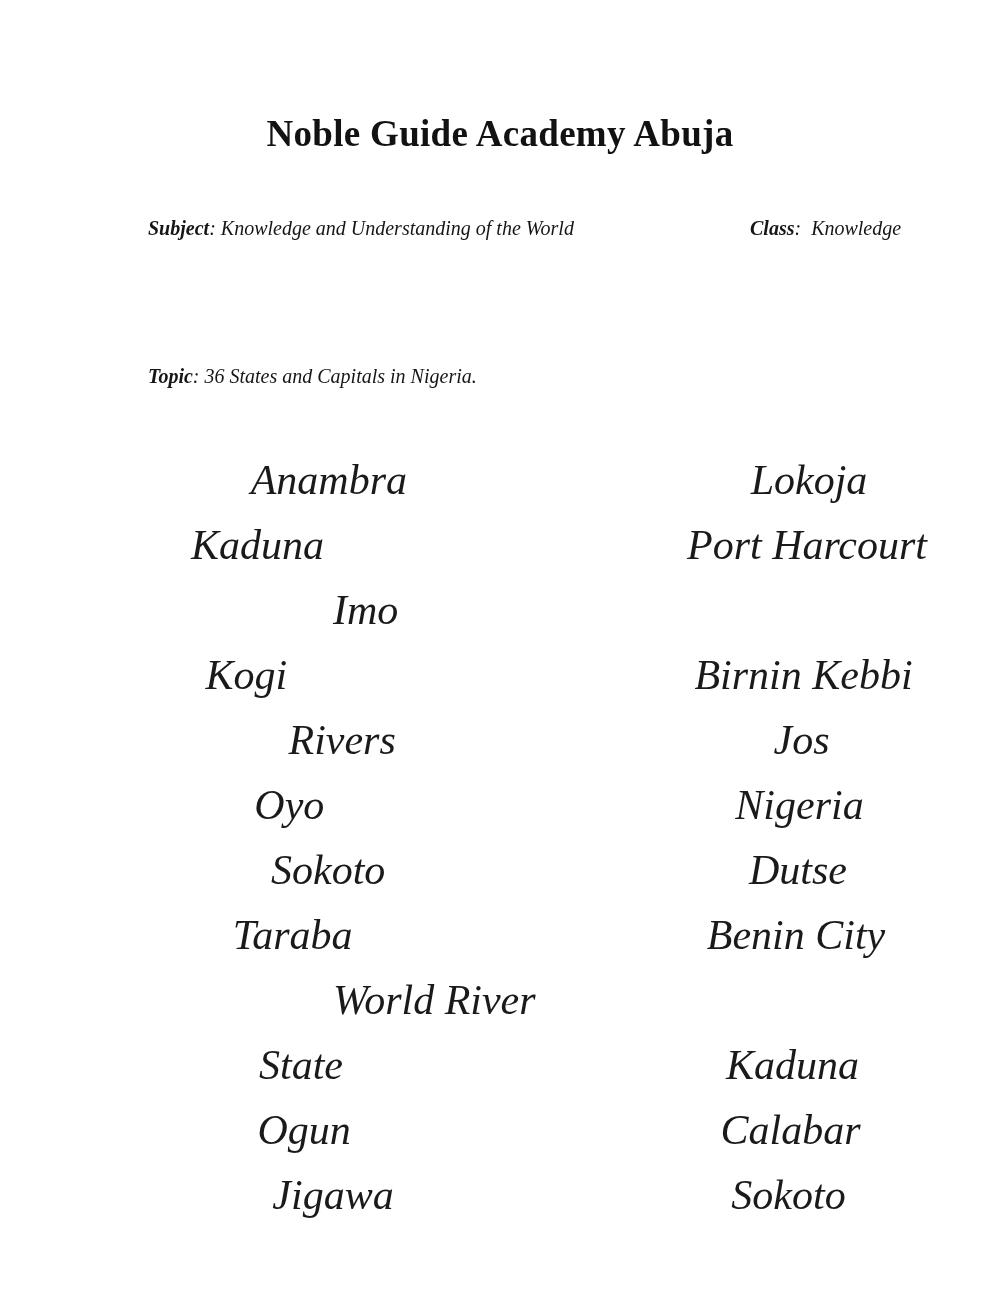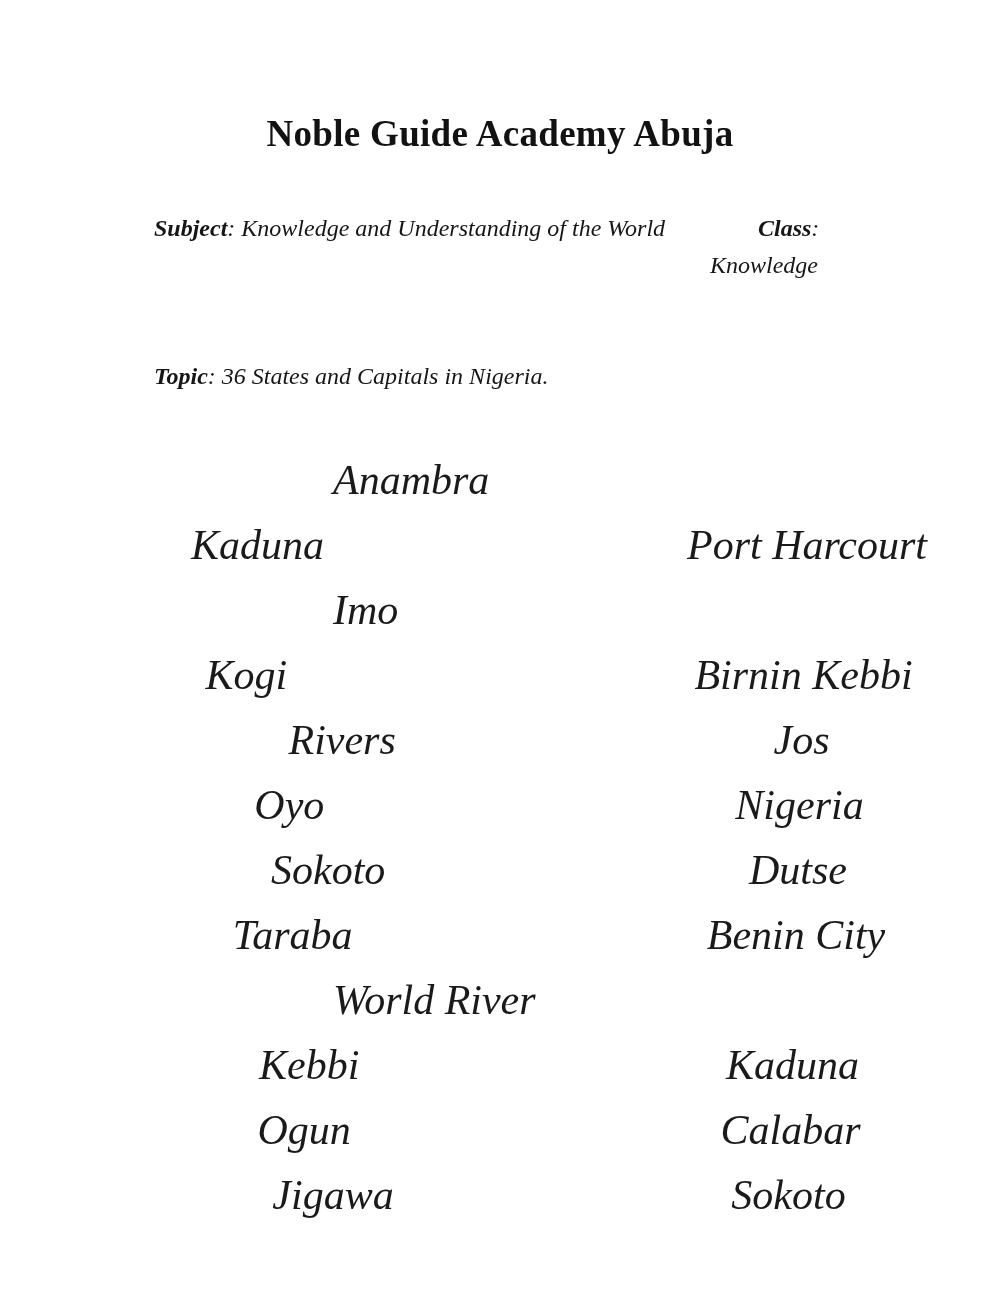--- a/index.html
+++ b/index.html
@@ -25,21 +25,21 @@
     text-align: center;
     font-family: "Liberation Serif", serif;
     font-weight: 700;
     font-size: 37px;
     letter-spacing: 0.3px;
     color: #121212;
   }
   .meta {
     margin: 18px 0 0 118px;
     width: 792px;
-    font-size: 24px;
+    font-size: 20px;
     font-style: italic;
     line-height: 37px;
   }
   .meta-line {
     position: relative;
     white-space: pre-wrap;
   }
   .meta-label {
     font-weight: 700;
     font-style: italic;
@@ -92,20 +92,21 @@
       </span>
     </div>
     <div class="meta-line">
       <span class="meta-label">Topic</span><span class="meta-value">: 36 States and Capitals in Nigeria.</span>
     </div>
   </div>
 
   <div class="match-list">
     <div class="match-row" style="--d:48">
       <span class="state-cell">Anambra</span>
+      <span class="capital-cell">Lokoja</span>
     </div>
     <div class="match-row" style="--d:44">
       <span class="state-cell">Kaduna</span>
       <span class="capital-cell">Port Harcourt</span>
     </div>
     <div class="match-row" style="--d:41">
       <span class="state-cell">Imo</span>
     </div>
     <div class="match-row" style="--d:37">
       <span class="state-cell">Kogi</span>
@@ -124,21 +125,21 @@
       <span class="capital-cell">Dutse</span>
     </div>
     <div class="match-row" style="--d:22">
       <span class="state-cell">Taraba</span>
       <span class="capital-cell">Benin City</span>
     </div>
     <div class="match-row" style="--d:18">
       <span class="state-cell">World River</span>
     </div>
     <div class="match-row" style="--d:15">
-      <span class="state-cell">Kebbi</span>
+      <span class="state-cell">State</span>
       <span class="capital-cell">Kaduna</span>
     </div>
     <div class="match-row" style="--d:11">
       <span class="state-cell">Ogun</span>
       <span class="capital-cell">Calabar</span>
     </div>
     <div class="match-row" style="--d:7">
       <span class="state-cell">Jigawa</span>
       <span class="capital-cell">Sokoto</span>
     </div>

